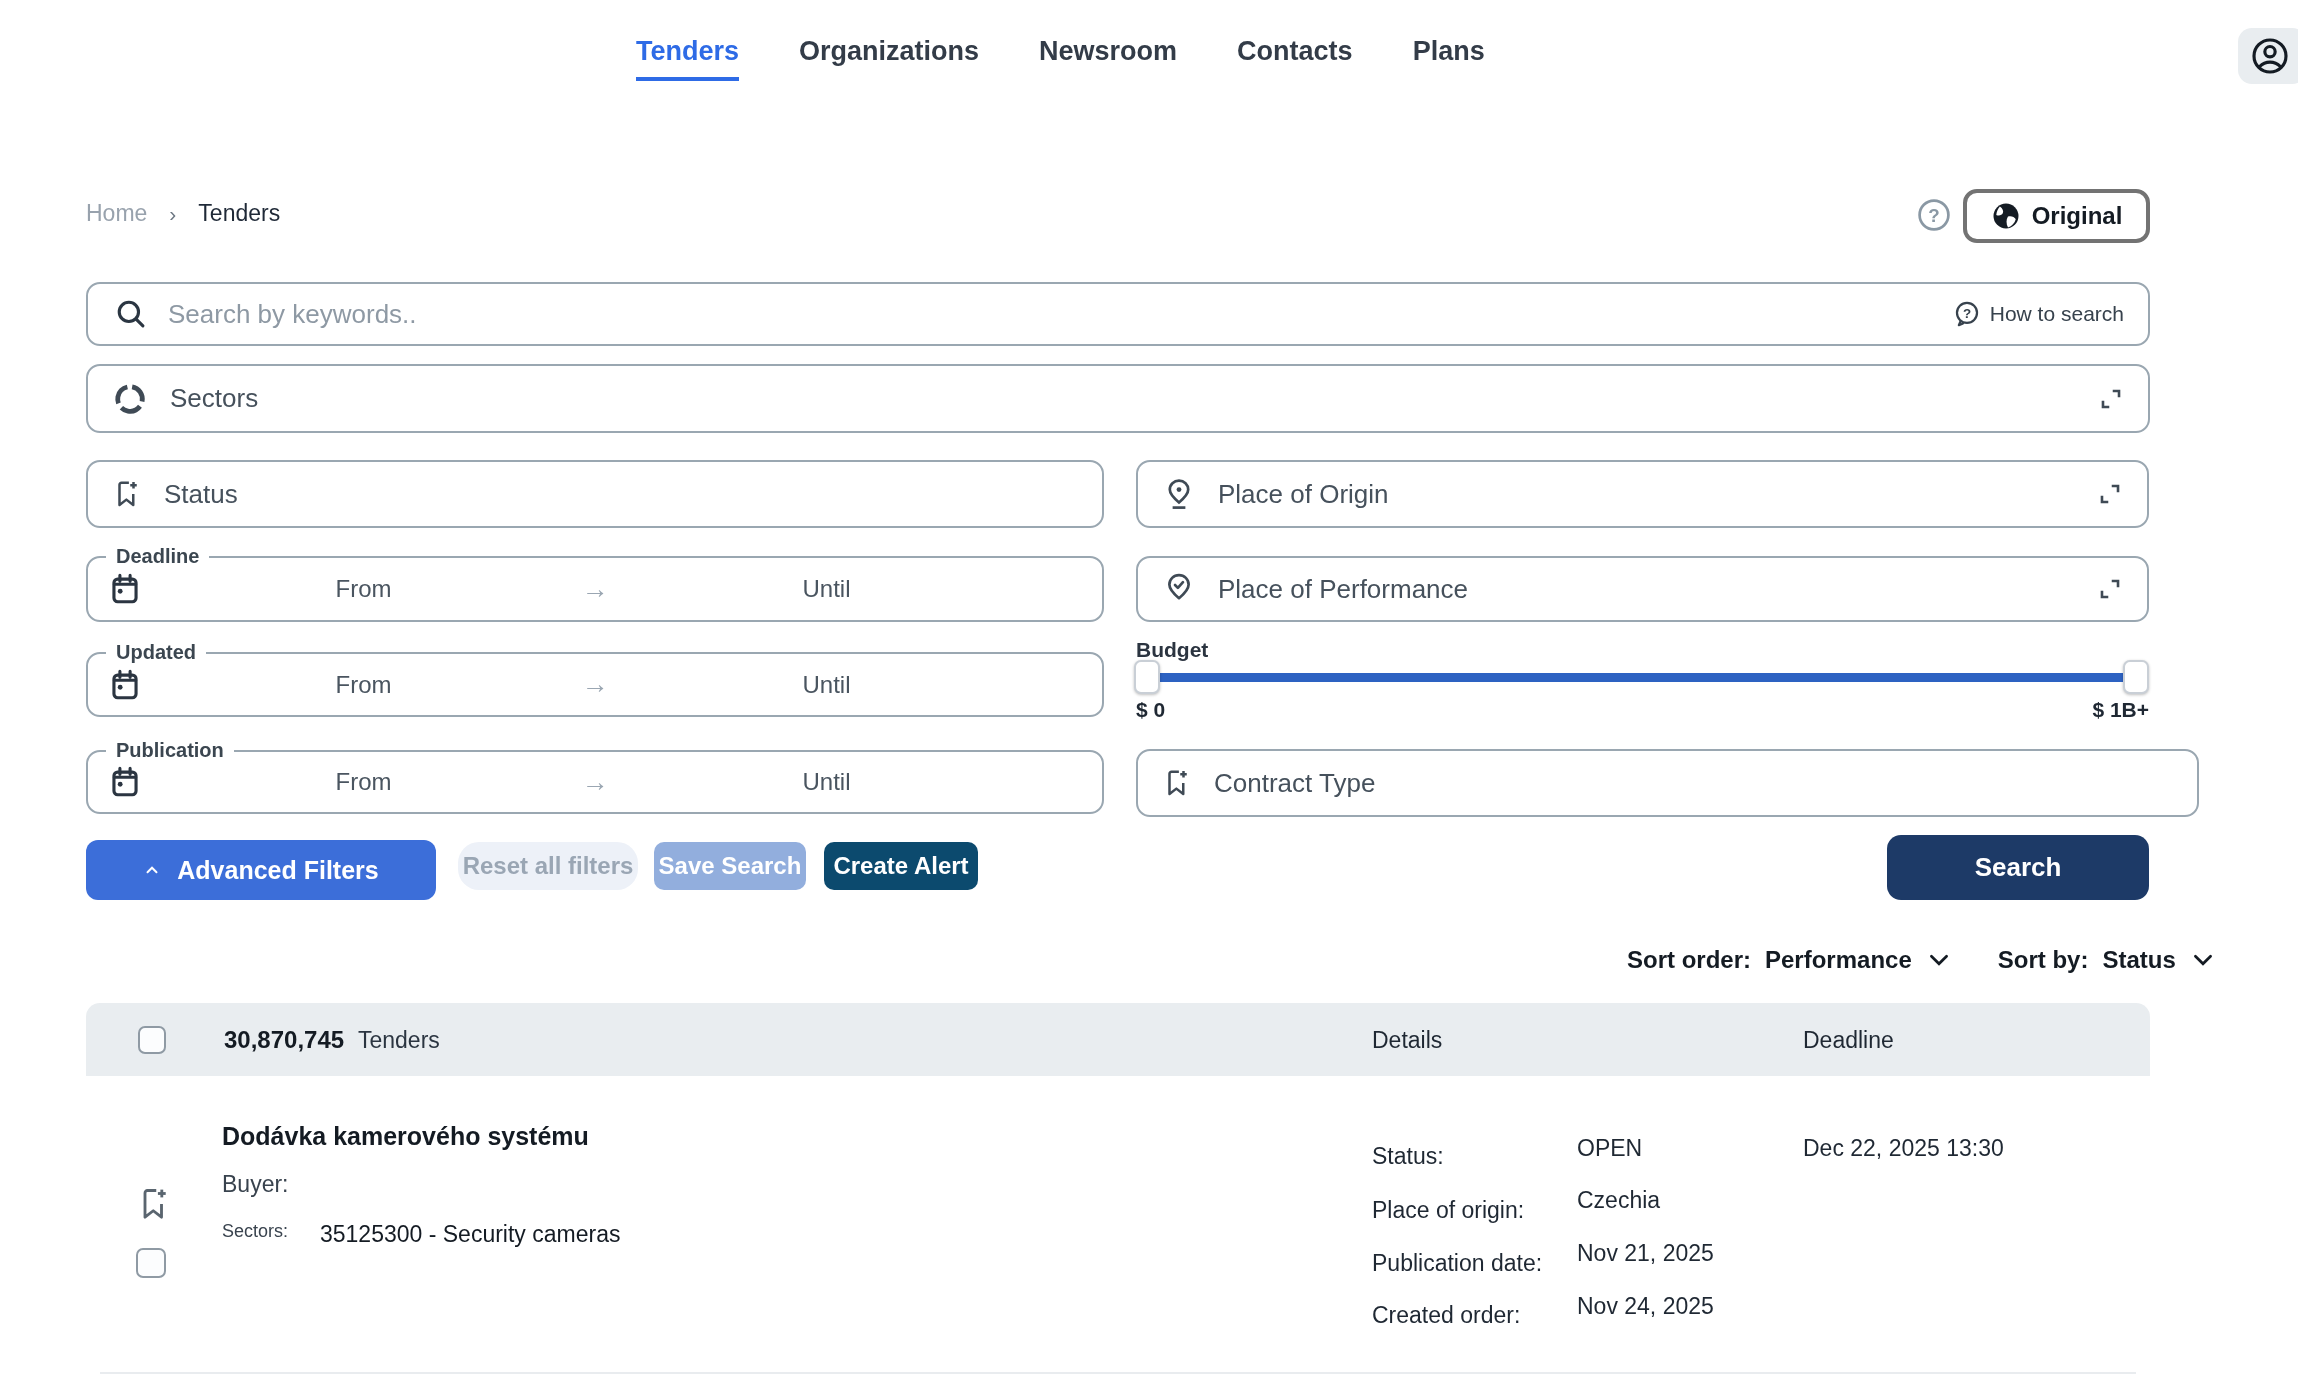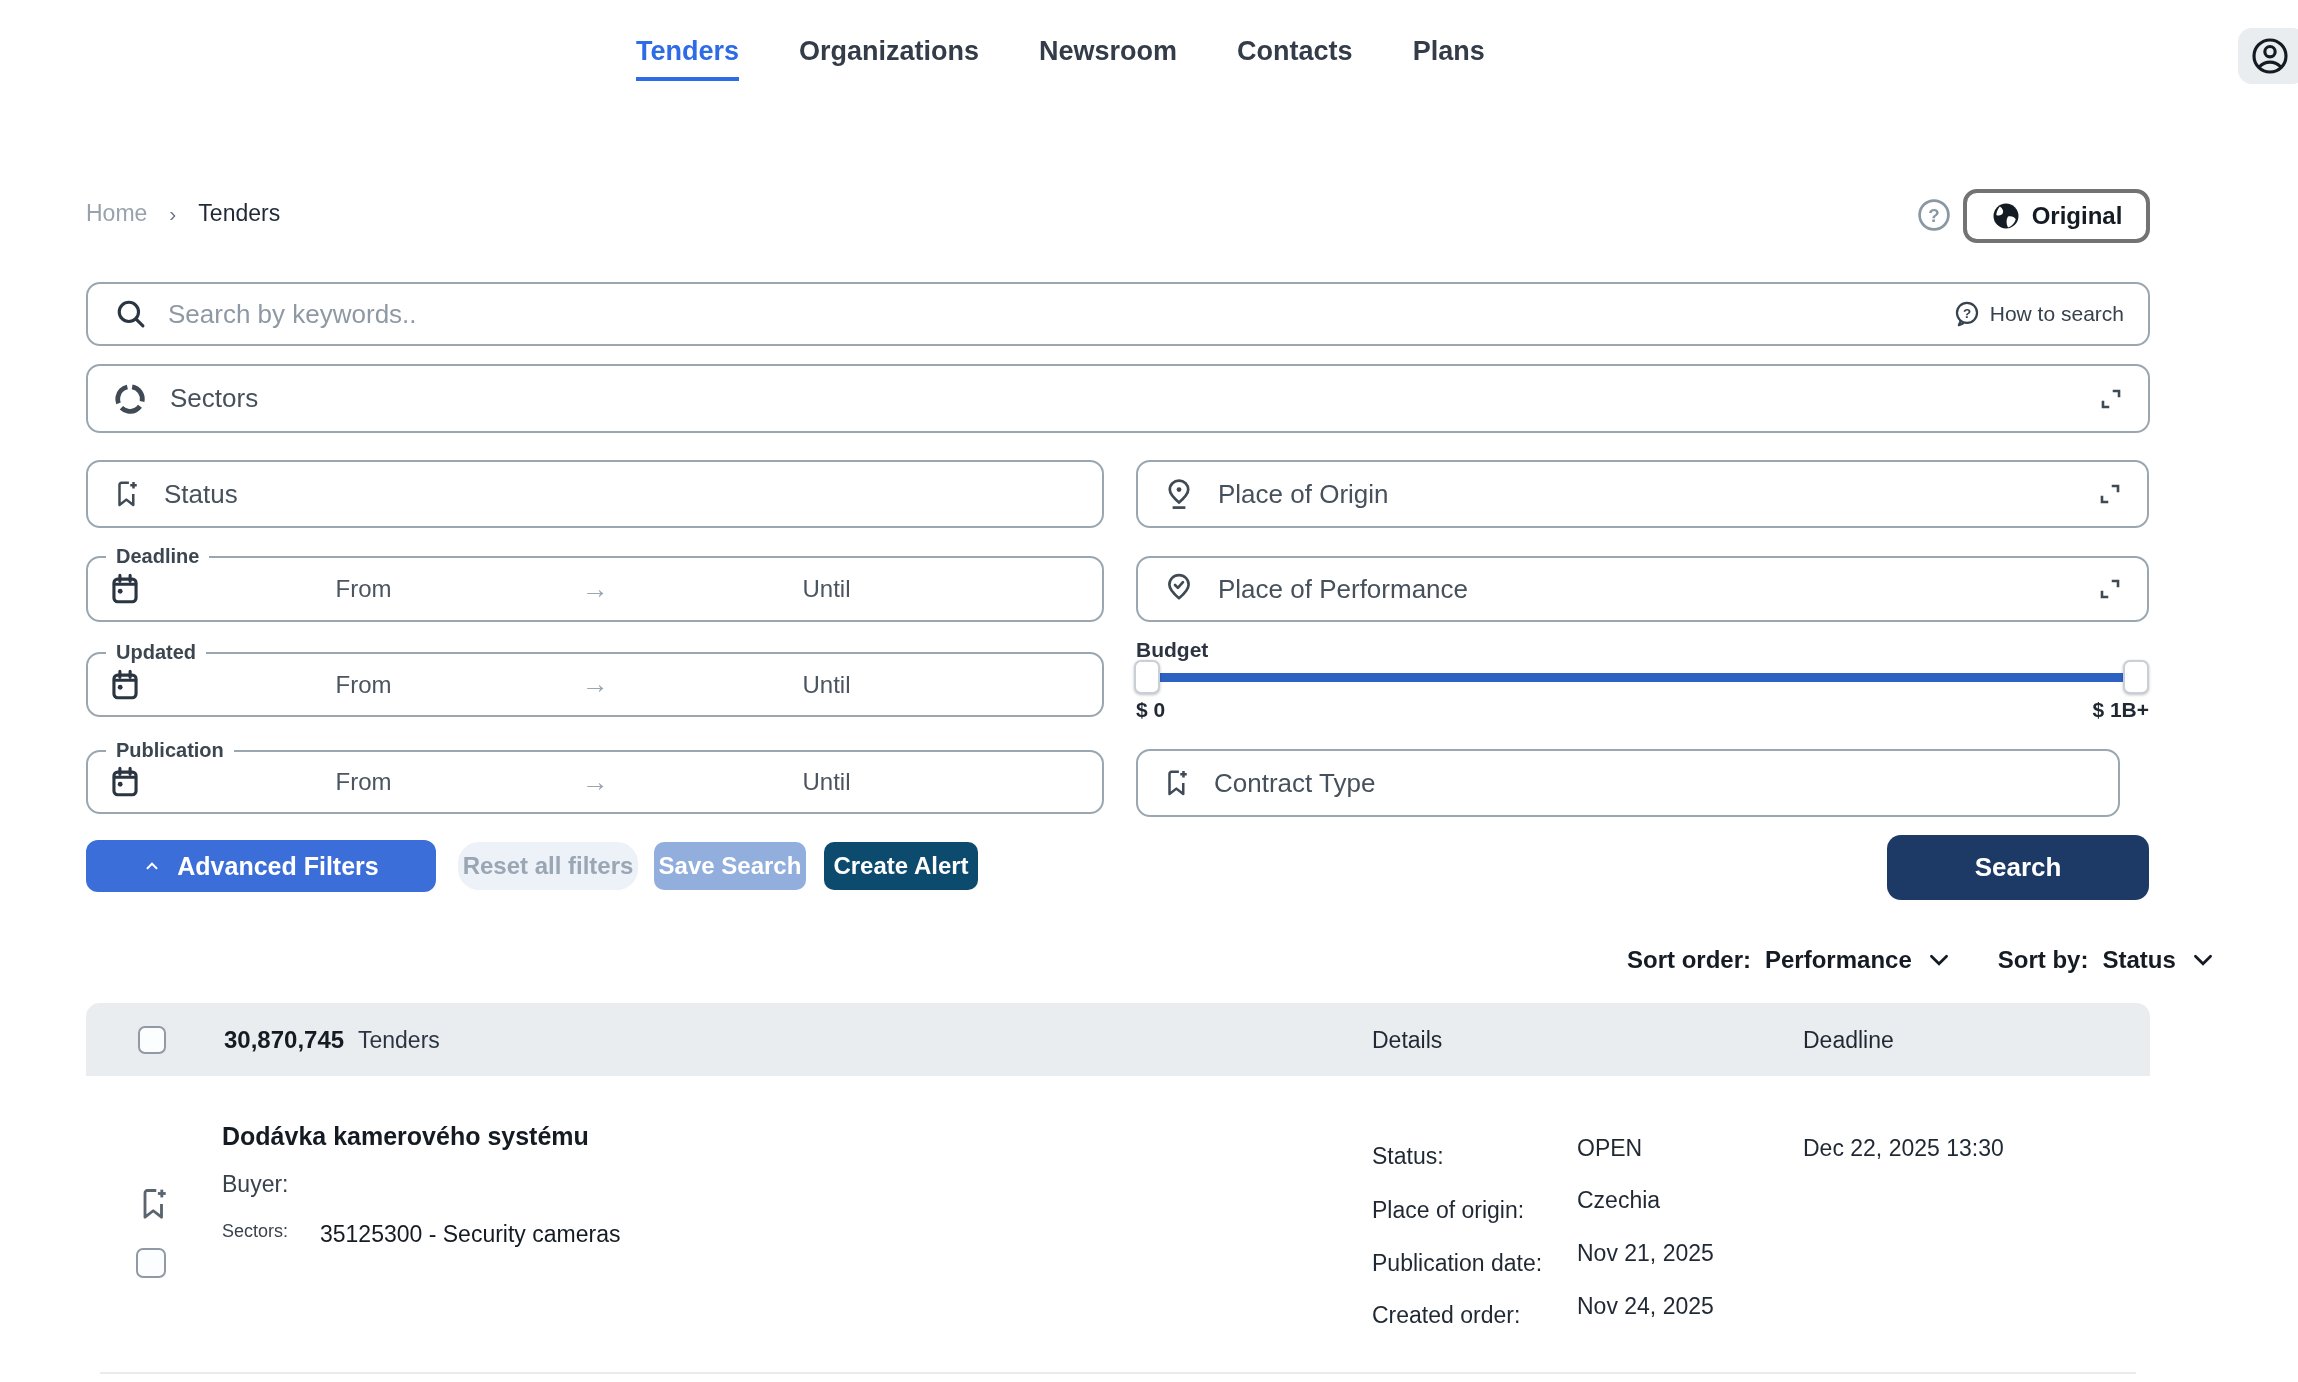--- a/index.html
+++ b/index.html
@@ -58,37 +58,37 @@
     color:#3b4650; line-height:26px; }
   .range { display:grid; grid-template-columns:74px 1fr 60px 1fr 74px; align-items:center; width:100%; height:100%; }
   .range .cal { justify-self:center; color:#2b3541; }
   .range .from, .range .until { justify-self:center; font-size:24px; color:#4a5560; cursor:pointer; }
   .range .arrow { justify-self:center; font-size:27px; color:#9aa6b2; }
 
   .deadline-set { left:86px; top:556px; width:1018px; height:66px; }
   .performance-box { left:1136px; top:556px; width:1013px; height:66px; }
   .updated-set { left:86px; top:652px; width:1018px; height:65px; }
   .publication-set { left:86px; top:750px; width:1018px; height:64px; }
-  .contract-box { left:1136px; top:749px; width:984px; height:68px; }
+  .contract-box { left:1136px; top:749px; width:1063px; height:68px; }
 
   
   .budget { position:absolute; left:1134px; top:636px; width:1015px; height:86px; }
   .budget-label { position:absolute; left:2px; top:2px; font-size:21px; font-weight:600; color:#2b3440; }
   .budget-track { position:absolute; left:8px; right:8px; top:37px; height:9px; background:#2d62c2; border-radius:3px; cursor:pointer; }
   .budget-handle { position:absolute; top:24px; width:26px; height:34px; background:#fff; border:2px solid #c9cfd6;
     border-radius:7px; box-shadow:0 1px 3px rgba(0,0,0,.25); cursor:pointer; }
   .budget-handle.min { left:0; }
   .budget-handle.max { right:0; }
   .budget-min { position:absolute; left:2px; top:62px; font-size:21px; font-weight:600; color:#1f2833; }
   .budget-max { position:absolute; right:0; top:62px; font-size:21px; font-weight:600; color:#1f2833; }
 
   
   .btn { position:absolute; display:flex; align-items:center; justify-content:center; border:none; cursor:pointer;
     font-family:"Liberation Sans", sans-serif; font-weight:700; }
-  .btn-advanced { left:86px; top:840px; width:350px; height:52px; border-radius:12px; background:#3c6ed9; color:#fff; font-size:25px; gap:16px; }
+  .btn-advanced { left:86px; top:840px; width:350px; height:60px; border-radius:12px; background:#3c6ed9; color:#fff; font-size:25px; gap:16px; }
   .btn-advanced svg { width:18px; height:18px; }
   .btn-reset { left:458px; top:842px; width:180px; height:48px; border-radius:21px; background:#edf1f8; color:#9aa6b4; font-size:24px; }
   .btn-save { left:654px; top:842px; width:152px; height:48px; border-radius:10px; background:#92aedd; color:#fff; font-size:24px; }
   .btn-create { left:824px; top:842px; width:154px; height:48px; border-radius:10px; background:#0c4a6e; color:#fff; font-size:24px; }
   .btn-search { left:1887px; top:835px; width:262px; height:65px; border-radius:14px; background:#1d3a67; color:#fff; font-size:26px; }
 
   
   .sort-row { position:absolute; left:1627px; top:946px; display:flex; align-items:center; gap:14px; font-size:24px; color:#141b23; }
   .sort-label { font-weight:700; }
   .sort-value { font-weight:600; cursor:pointer; }

